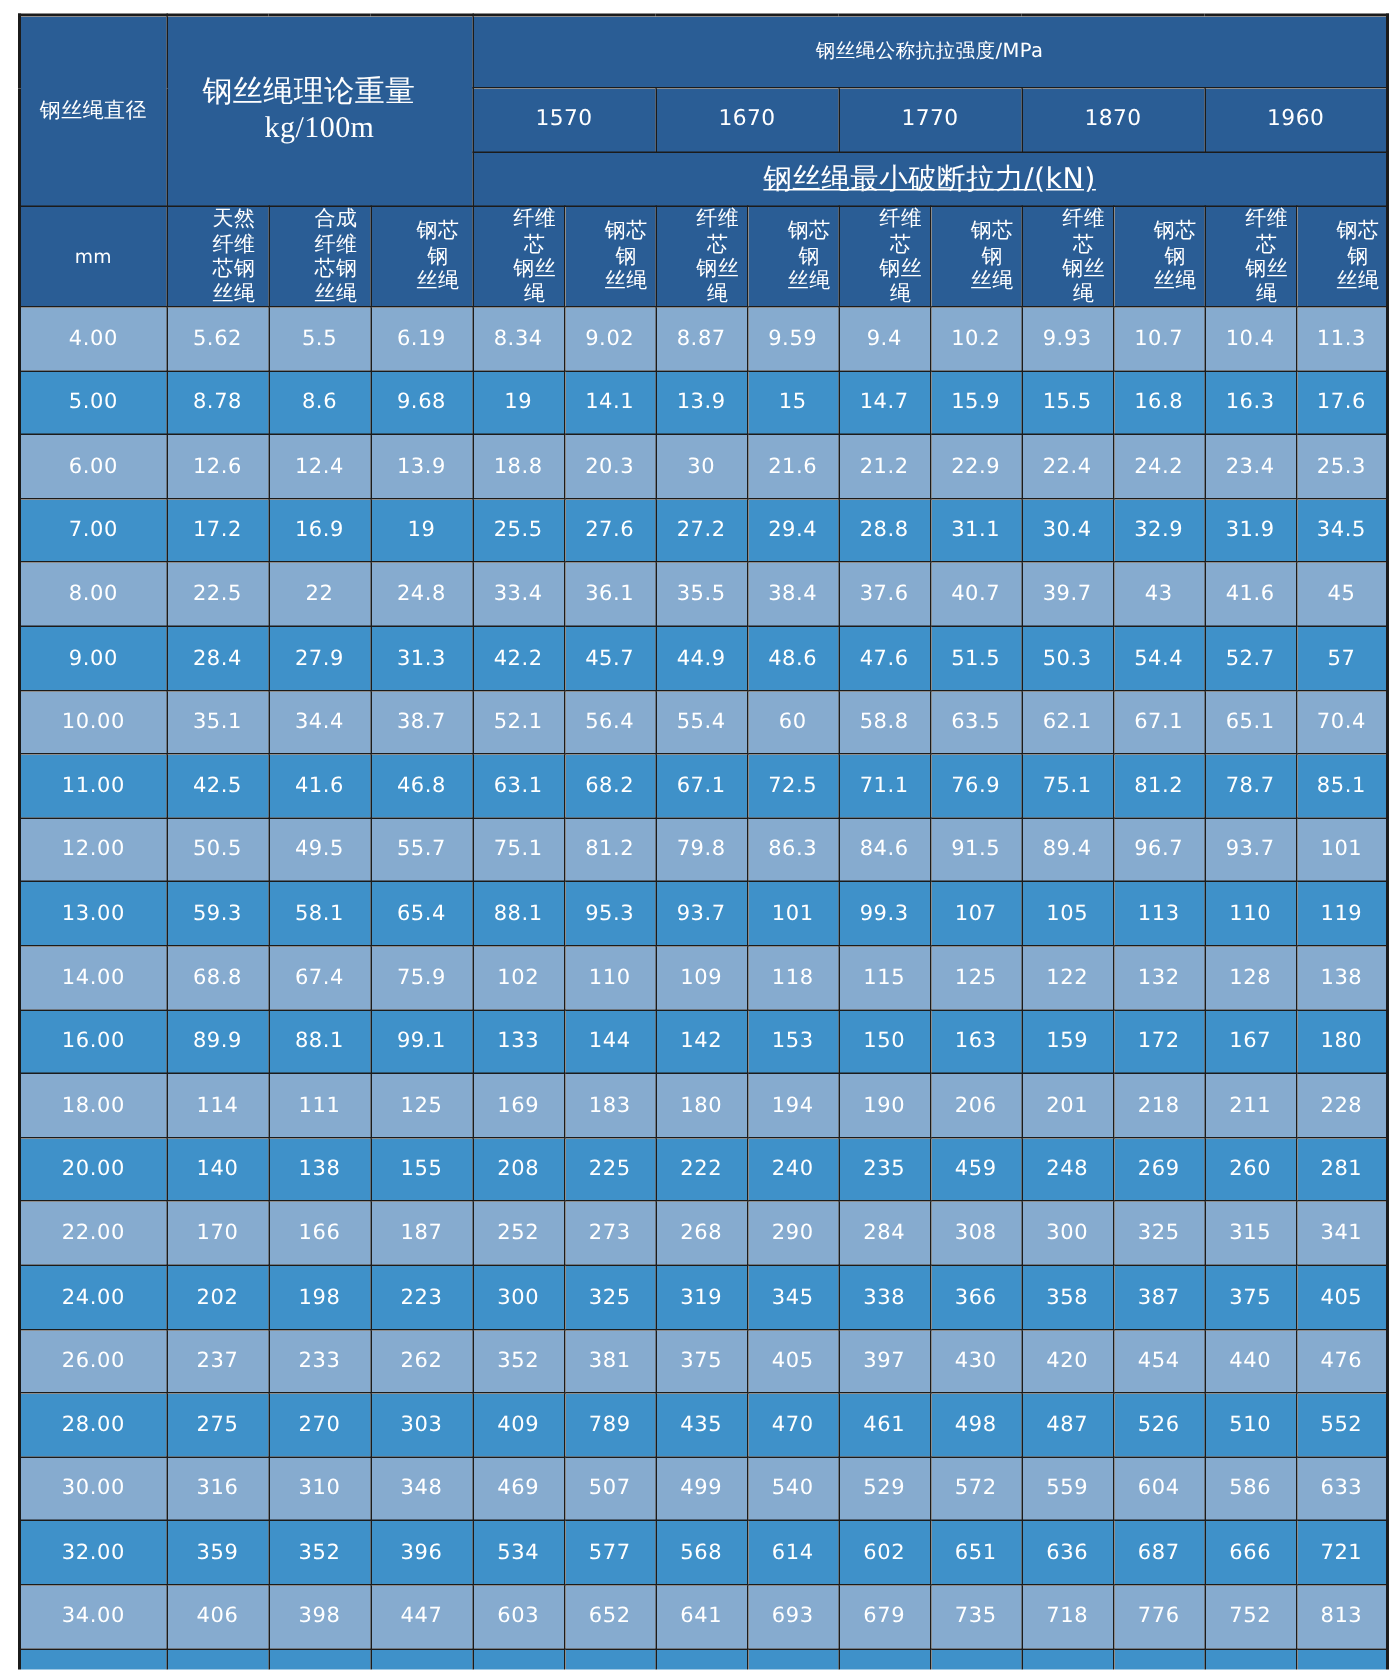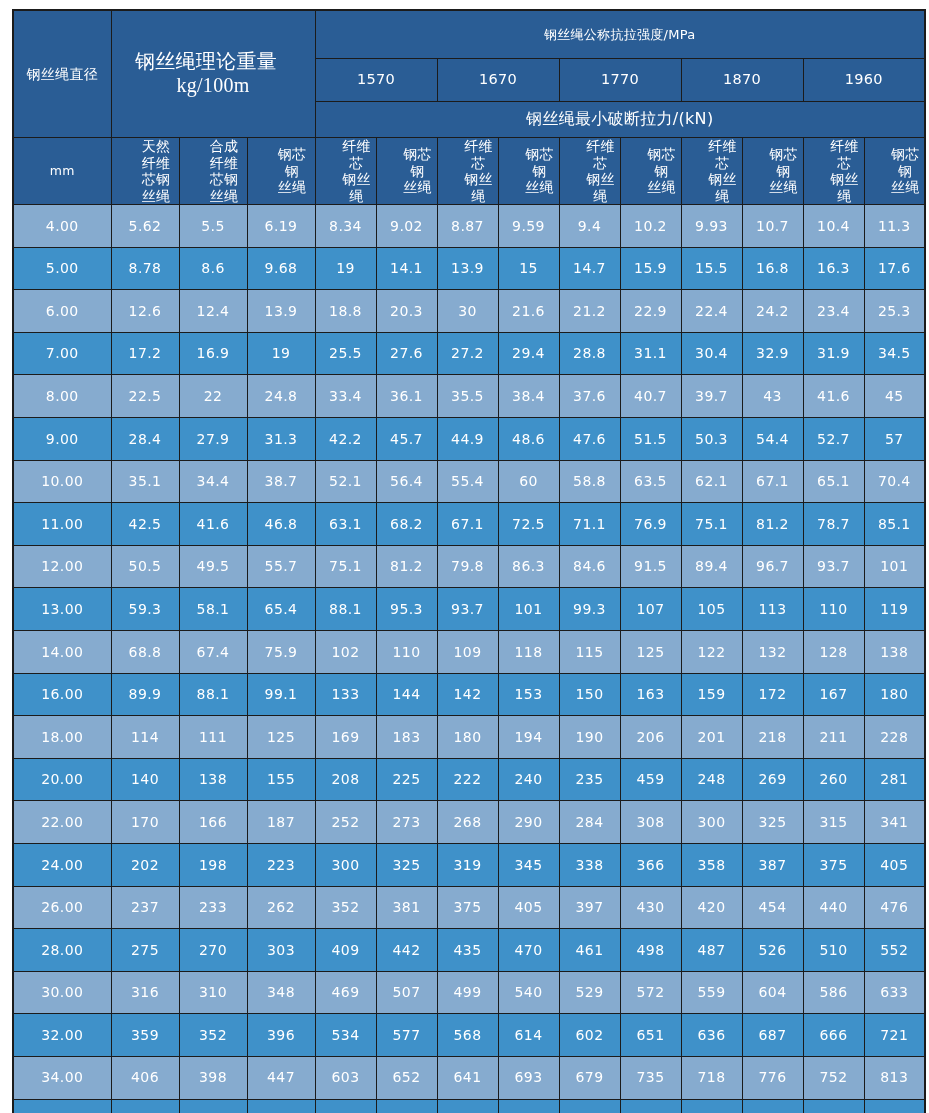--- a/index.html
+++ b/index.html
@@ -41,21 +41,21 @@
   
   thead td {
     background: #2a5d95;
     font-size: 14.5px;
     letter-spacing: 0.3px;
   }
   td.h-corner-dia   { height: 124px; font-size: 14px; }
   td.h-corner-wt    { height: 124px; font-size: 20px; font-family: Liberation Serif, serif; }
   td.h-strength-top { height: 47px; font-size: 13px; margin-left: 31px; }
   td.h-grade        { height: 42px; font-size: 14.5px; }
-  td.h-force        { height: 35px; font-size: 16px; }
+  td.h-force        { height: 35px; font-size: 19px; text-decoration: underline; }
   td.h-unit         { height: 53px; font-size: 12.5px; }
   td.h-sub          { height: 53px; font-size: 14px; }
   td.h-sub span,
   td.h-unit span { display: block; margin-left: 22px; }
   .wt-gap { display: inline-block; width: 14px; }
 
   
   tbody td {
     height: 41.6px;
     font-size: 14px;
@@ -440,21 +440,21 @@
           <td>454</td>
           <td>440</td>
           <td>476</td>
         </tr>
         <tr class="row-dark">
           <td>28.00</td>
           <td>275</td>
           <td>270</td>
           <td>303</td>
           <td>409</td>
-          <td>442</td>
+          <td>789</td>
           <td>435</td>
           <td>470</td>
           <td>461</td>
           <td>498</td>
           <td>487</td>
           <td>526</td>
           <td>510</td>
           <td>552</td>
         </tr>
         <tr class="row-light">

